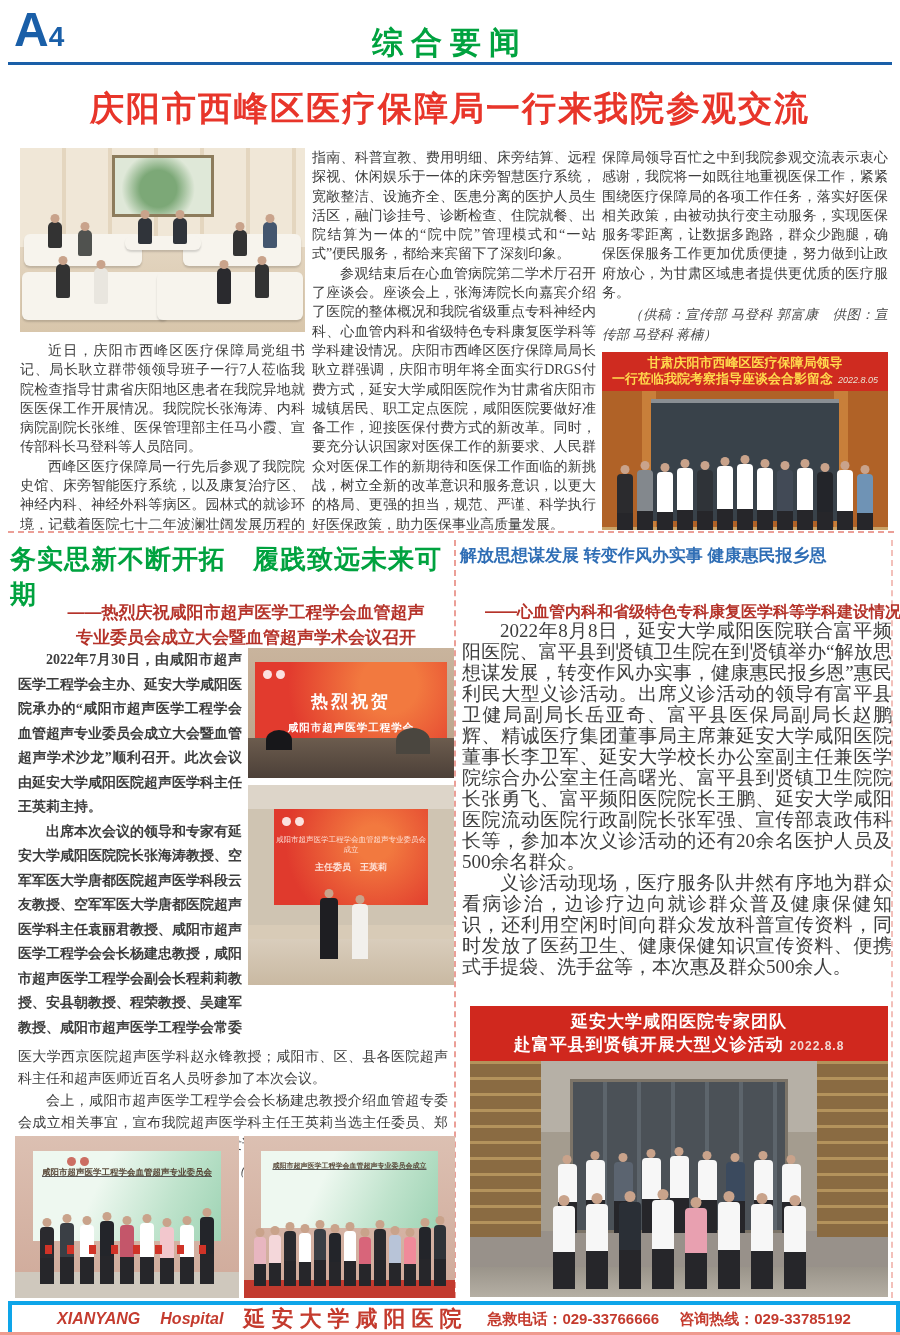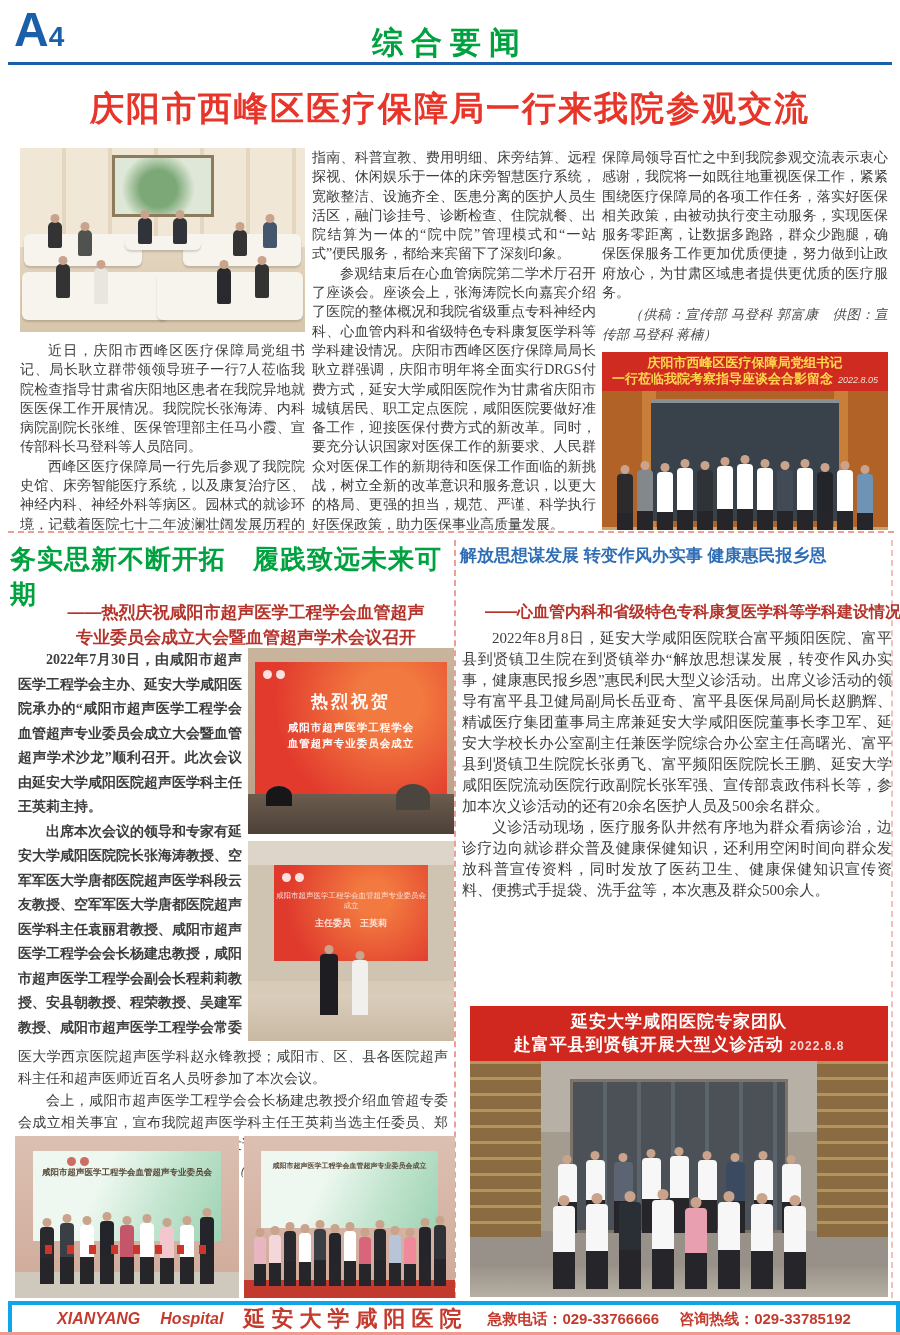--- a/index.html
+++ b/index.html
@@ -74,21 +74,21 @@
   .sub{position:absolute;margin:16px;text-align:center;font-weight:bold;color:#b5332a;
           font-family:"Liberation Sans",sans-serif;}
   .sub-l{left:10px;top:584px;width:440px;font-size:17px;line-height:25px;}
   .sub-r{left:460px;top:586px;width:434px;font-size:16px;}
 
   
   .a2-narrow{position:absolute;left:18px;top:648px;width:224px;height:392px;overflow:hidden;
           font-size:14px;line-height:24.5px;text-align:justify;}
   .a2-narrow p{margin:0;font-weight:bold;}
   .a2-photos{position:absolute;left:248px;top:648px;width:206px;}
-  .scrA{height:186px;background:linear-gradient(#c9b49d,#b89f86);}
+  .scrA{height:130px;background:linear-gradient(#c9b49d,#b89f86);}
   .scrA .screen{position:absolute;left:7px;right:7px;top:14px;bottom:40px;
           background:radial-gradient(circle at 70% 30%,#f2793f 0 20%,#e23b2e 70%);color:#fff;
           text-align:center;font-family:"Liberation Sans",sans-serif;}
   .scrA .s1{font-size:17px;font-weight:bold;margin-top:28px;letter-spacing:3px;}
   .scrA .s2{font-size:10.5px;font-weight:bold;margin-top:8px;letter-spacing:1px;}
   .scrA .desk{position:absolute;left:0;right:0;bottom:0;height:40px;background:linear-gradient(#6c5c4e,#4c4038);}
   .head{position:absolute;border-radius:50% 50% 0 0;background:#17171a;}
   .logos{position:absolute;left:8px;top:8px;display:flex;gap:4px;}
   .logos i{width:9px;height:9px;border-radius:50%;background:#fff;opacity:.85;}
   .scrB{height:200px;margin-top:7px;background:linear-gradient(#ddd5c9 0 12%,#cfc4b2 12% 70%,#d8cbb7 70%);}
@@ -102,30 +102,30 @@
   .a2-wide{position:absolute;left:18px;top:1046px;width:430px;
           font-size:14px;line-height:22px;text-align:justify;}
   .a2-wide p{margin:0;}
   .attr-r{font-style:italic;text-align:right;font-size:13.5px;margin-top:4px !important;color:#4a4a4a;}
 
   .a2-prow{position:absolute;left:15px;top:1136px;width:440px;display:flex;gap:5px;}
   .grn{position:relative;height:162px;overflow:hidden;background:linear-gradient(#dcc0b2,#cfa999);}
   .g1{width:224px;} .g2{width:211px;}
   .grn .screen{position:absolute;left:8%;right:8%;top:9%;height:56%;
           background:linear-gradient(115deg,#eef8f0 0 35%,#bfe3cc 70%,#9ed3b4);
-          text-align:center;color:#555;font-family:"Liberation Sans",sans-serif;}
+          text-align:center;color:#555;font-family:"Liberation Sans",sans-serif;text-decoration:underline;}
   .grn .cap{font-size:8.5px;font-weight:bold;margin-top:16px;color:#5a4a3a;}
   .grn .floor{position:absolute;left:0;right:0;bottom:0;height:26px;background:#cfc8bd;}
   .grn .carpet{position:absolute;left:0;right:0;bottom:0;height:18px;background:#c23a2e;}
   .certs{position:absolute;display:flex;gap:15px;}
   .certs i{width:7px;height:9px;background:#d03327;}
 
   
   .a3-body{position:absolute;left:462px;top:620px;width:430px;height:382px;overflow:hidden;
-          font-size:15px;line-height:21px;text-align:justify;margin-top:8px;}
+          font-size:19px;line-height:21px;text-align:justify;}
   .a3-body p{margin:0;}
   .a3-photo{position:absolute;left:470px;top:1006px;width:418px;}
   .banner2{background:#d0281e;color:#fff;text-align:center;font-weight:bold;
           font-family:"Liberation Sans",sans-serif;padding:4px 0 3px;}
   .banner2 .bl{font-size:17px;line-height:23px;letter-spacing:1px;}
   .banner2 .date{font-size:12px;font-weight:bold;color:#f3d8d3;margin-left:6px;}
   .bd-scene{position:relative;height:236px;background:linear-gradient(#b6b0a6 0 30%,#a49c8f 30% 72%,#98918a 72%);}
   .bd-col{position:absolute;top:0;bottom:60px;width:17%;
           background:repeating-linear-gradient(0deg,#8a6b42 0 13px,#b4935c 13px 16px);}
   .bd-glass{position:absolute;left:24%;right:24%;top:18px;bottom:64px;
@@ -188,21 +188,21 @@
     <p class="cont">指南、科普宣教、费用明细、床旁结算、远程探视、休闲娱乐于一体的床旁智慧医疗系统，宽敞整洁、设施齐全、医患分离的医护人员生活区，融门诊挂号、诊断检查、住院就餐、出院结算为一体的“院中院”管理模式和“一站式”便民服务，都给来宾留下了深刻印象。</p>
     <p class="ind">参观结束后在心血管病院第二学术厅召开了座谈会。座谈会上，张海涛院长向嘉宾介绍了医院的整体概况和我院省级重点专科神经内科、心血管内科和省级特色专科康复医学科等学科建设情况。庆阳市西峰区医疗保障局局长耿立群强调，庆阳市明年将全面实行DRGS付费方式，延安大学咸阳医院作为甘肃省庆阳市城镇居民、职工定点医院，咸阳医院要做好准备工作，迎接医保付费方式的新改革。同时，要充分认识国家对医保工作的新要求、人民群众对医保工作的新期待和医保工作面临的新挑战，树立全新的改革意识和服务意识，以更大的格局、更强的担当，规范、严谨、科学执行好医保政策，助力医保事业高质量发展。</p>
 
   </div>
 
   <div class="col c3">
     <p class="cont">保障局领导百忙之中到我院参观交流表示衷心感谢，我院将一如既往地重视医保工作，紧紧围绕医疗保障局的各项工作任务，落实好医保相关政策，由被动执行变主动服务，实现医保服务零距离，让数据多跑路，群众少跑腿，确保医保服务工作更加优质便捷，努力做到让政府放心，为甘肃区域患者提供更优质的医疗服务。</p>
     <p class="attr">（供稿：宣传部 马登科 郭富康　供图：宣传部 马登科 蒋楠）</p>
     <div class="photo" style="margin-top:8px;">
       <div class="banner">
-        <div class="bl">庆阳市西峰区医疗保障局党组书记</div>
+        <div class="bl">甘肃庆阳市西峰区医疗保障局领导</div>
         <div class="bl"><span>一行莅临我院考察指导座谈会合影留念</span><span class="date">2022.8.05</span></div>
       </div>
       <div class="gp-scene">
         <i class="gp-board"></i>
         <i class="gp-floor"></i>
         <div class="row" style="bottom:28px;gap:4px;">
           <i class="fg" style="--c:#2b2b2e;width:16px;height:80px;"></i>
           <i class="fg" style="--c:#83888d;width:16px;height:84px;"></i>
           <i class="fg" style="--c:#ffffff;width:16px;height:82px;"></i>
           <i class="fg" style="--c:#ffffff;width:16px;height:86px;"></i>

